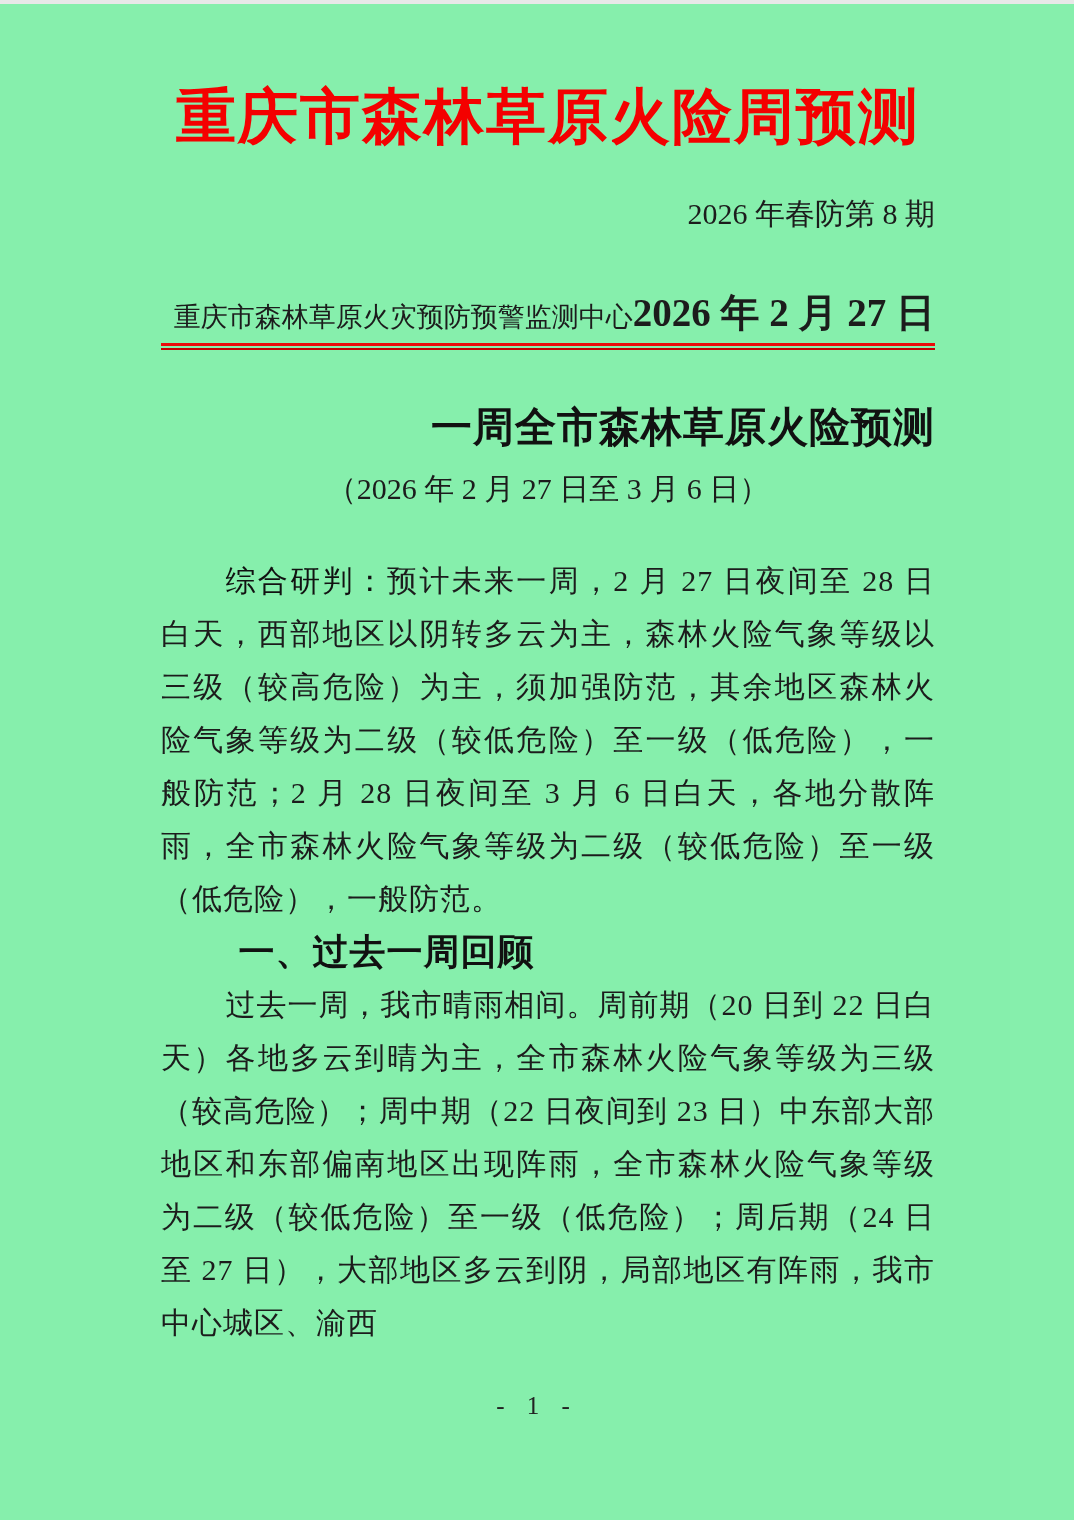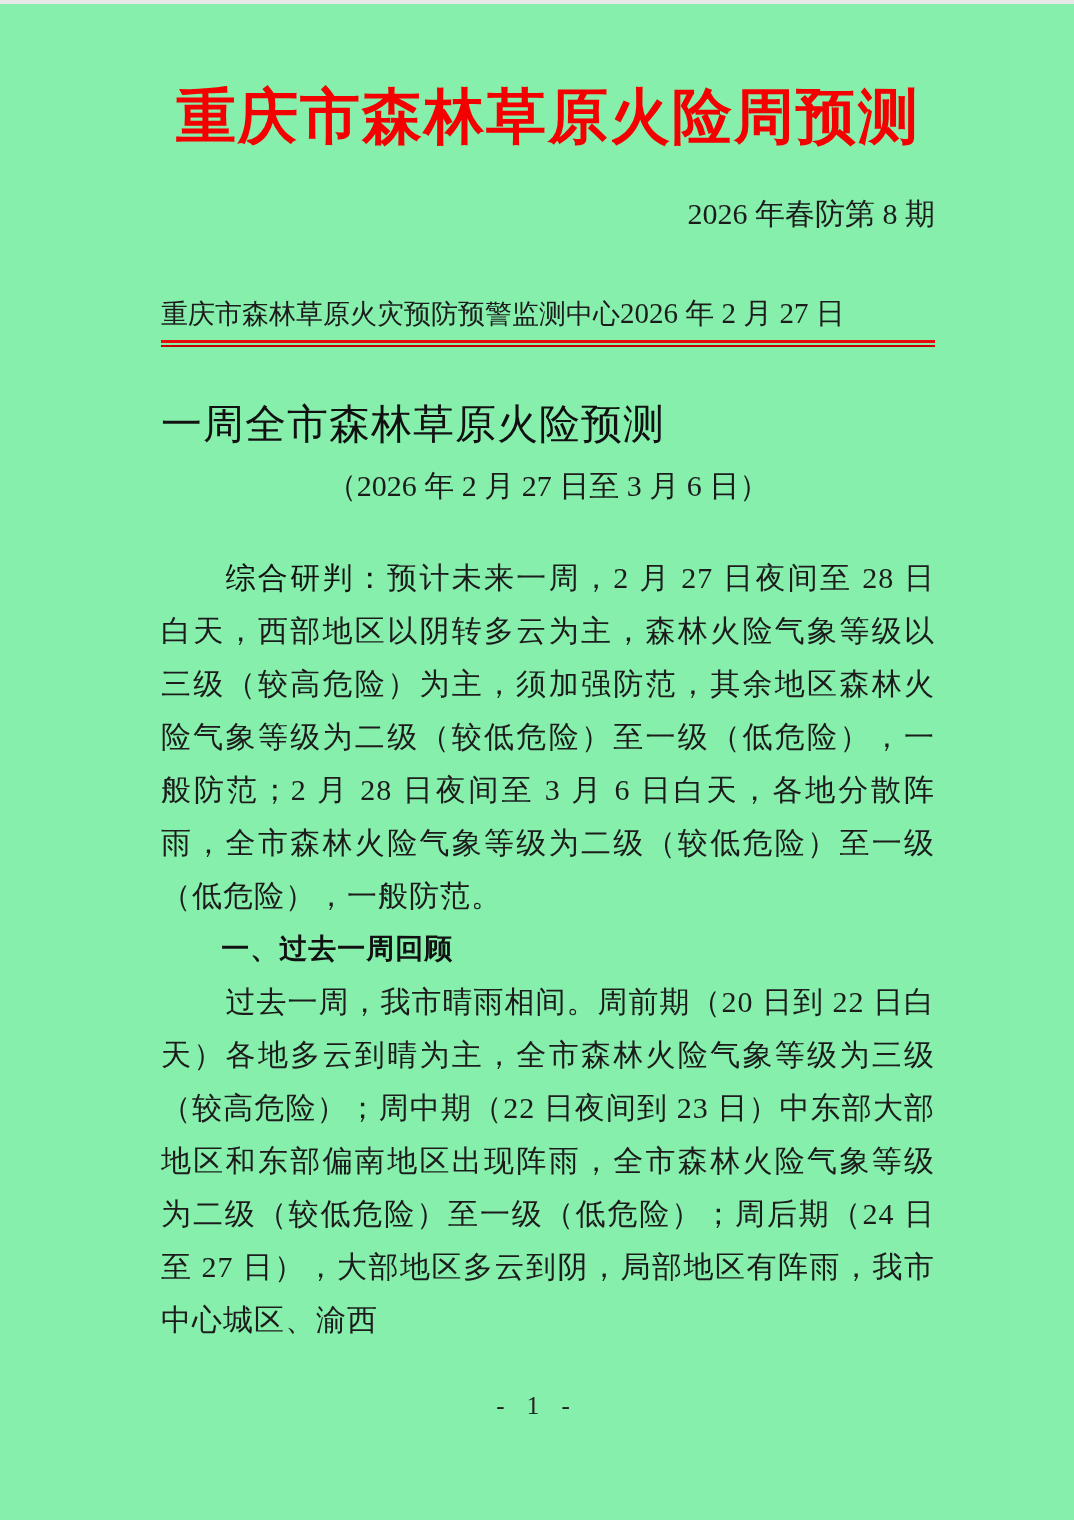--- a/index.html
+++ b/index.html
@@ -28,38 +28,38 @@
     font-family: "Liberation Serif", serif;
   }
   .issue-line {
     margin-top: 40px;
     text-align: right;
     font-size: 30px;
     line-height: 36px;
   }
   .issuer-row {
     display: flex;
-    justify-content: flex-start;
+    justify-content: flex-end;
     align-items: baseline;
     margin-top: 64px;
     font-size: 27px;
     line-height: 34px;
   }
-  .issuer-row .doc-date { font-size: 29px; }
+  .issuer-row .doc-date { font-size: 39px; font-weight: bold; }
   .red-rule { margin-top: 9px; }
   .red-rule .rule-top    { height: 3px; background: #ea0b0b; }
   .red-rule .rule-bottom { height: 2px; margin-top: 2px; background: #c40000; }
 
   
   .report-title {
     margin: 52px 0 0 0;
     font-size: 41px;
     line-height: 50px;
-    font-weight: normal;
-    text-align: left;
+    font-weight: bold;
+    text-align: right;
     letter-spacing: 1px;
     color: #111;
   }
   .report-period {
     margin-top: 18px;
     text-align: center;
     font-size: 30px;
     line-height: 38px;
   }
   .body-para {
@@ -71,21 +71,21 @@
     text-indent: 2.15em;
   }
   .body-para.first { margin-top: 46px; }
   .para-lead {
     font-family: "Liberation Sans", sans-serif;
     font-weight: normal;
     color: #111;
   }
   .section-heading {
     margin: 0;
-    font-size: 28px;
+    font-size: 36px;
     line-height: 53px;
     letter-spacing: 1px;
     font-weight: bold;
     font-family: "Liberation Sans", sans-serif;
     color: #111;
     text-indent: 2.15em;
   }
 
   .page-footer {
     position: absolute;

